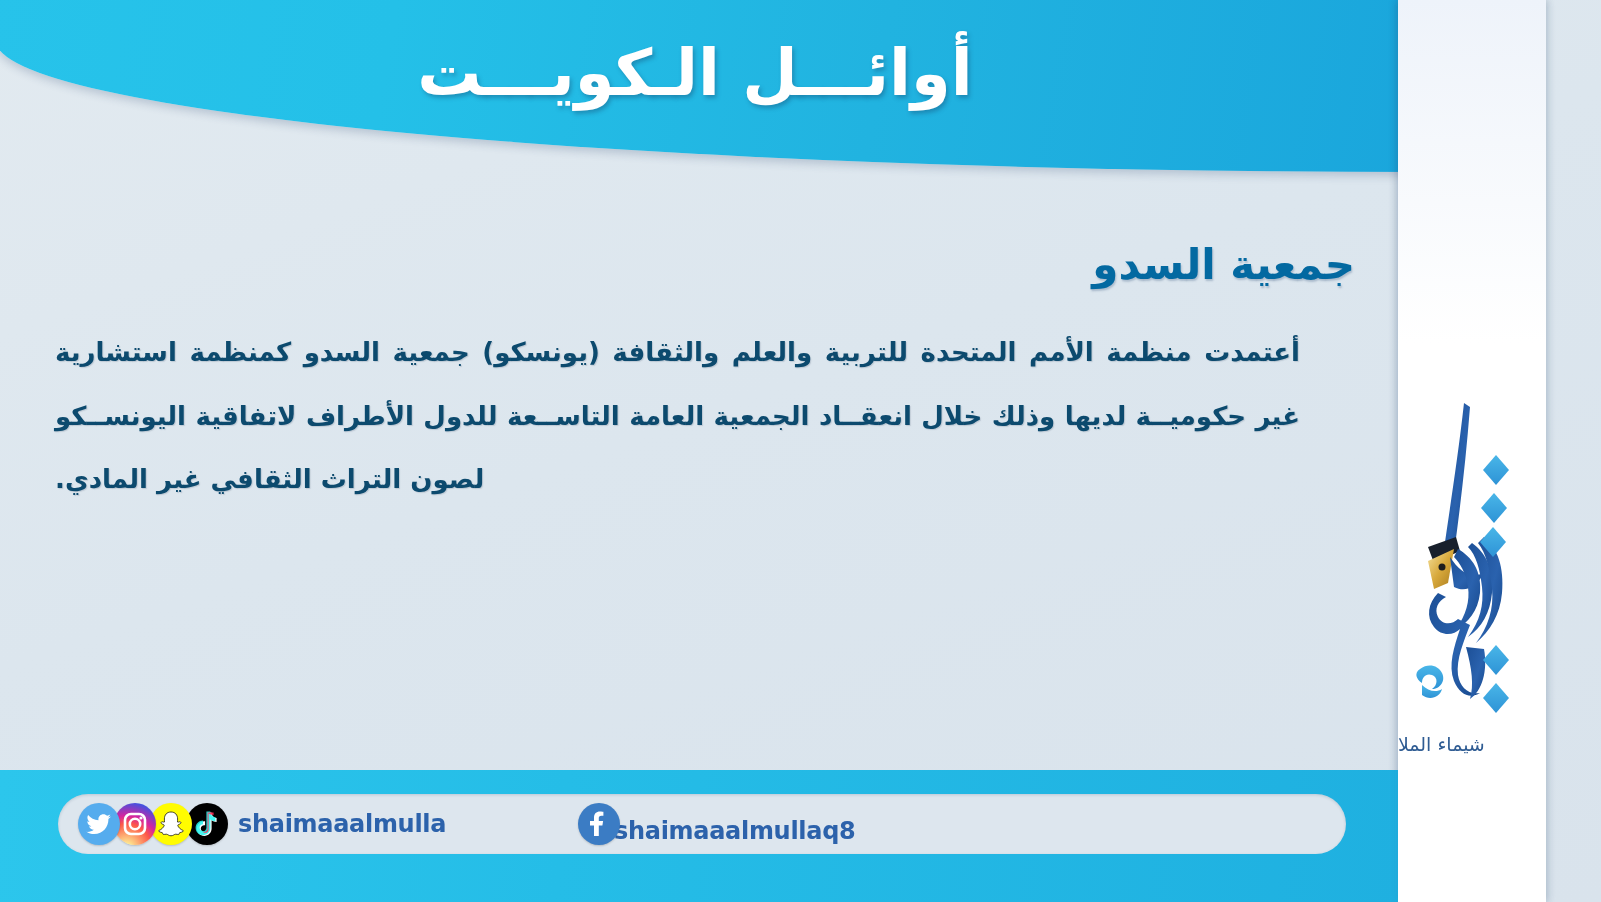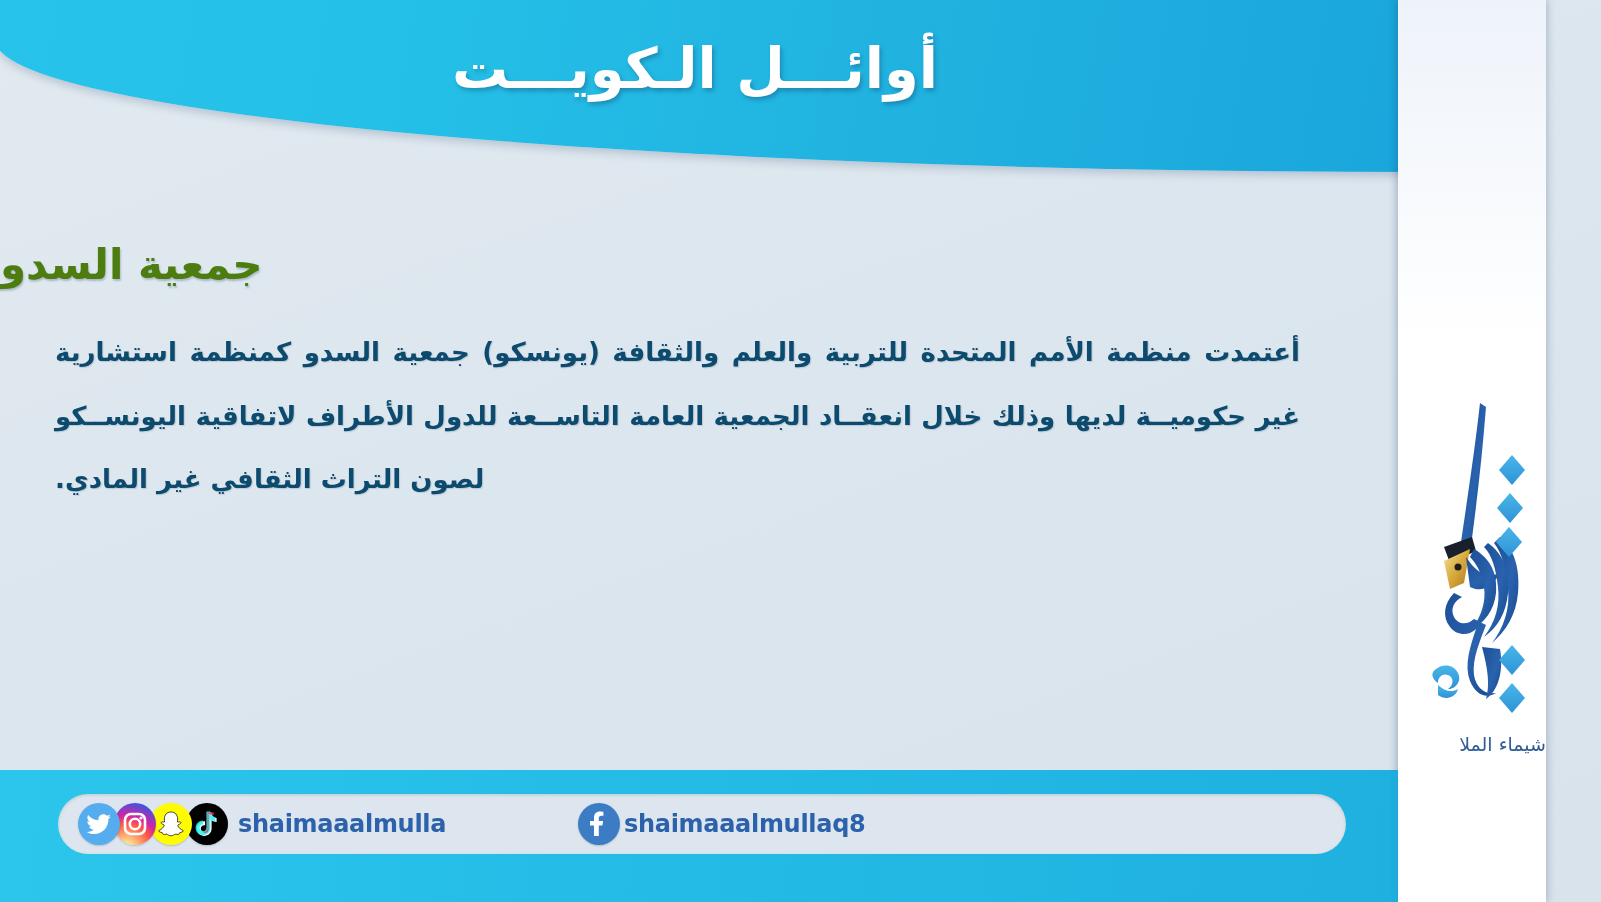--- a/index.html
+++ b/index.html
@@ -52,21 +52,21 @@
     height: 0;
   }
 
   .header-title {
     position: absolute;
     top: 38px;
     left: 0;
     width: 1390px;
     text-align: center;
     color: #ffffff;
-    font-size: 56px;
+    font-size: 64px;
     font-weight: bold;
     letter-spacing: 1px;
     text-shadow: 2px 3px 4px rgba(20,60,100,0.35);
     direction: rtl;
     z-index: 6;
     line-height: 1.1;
   }
 
   
   .right-strip {
@@ -84,21 +84,21 @@
   .logo-card {
     position: absolute;
     right: 55px;
     top: 0;
     width: 148px;
     height: 902px;
     background: linear-gradient(180deg, #eef3fa 0%, #ffffff 38%, #ffffff 100%);
     z-index: 7;
     display: flex;
     flex-direction: column;
-    align-items: flex-start;
+    align-items: flex-end;
     justify-content: center;
     box-shadow: 0 0 9px rgba(40,70,110,0.10);
   }
   .logo-inner {
     position: relative;
     width: 132px;
     height: 330px;
     margin-top: 250px;
   }
   .logo-caption {
@@ -114,24 +114,24 @@
   .content {
     position: absolute;
     left: 0;
     top: 200px;
     width: 1355px;
     z-index: 5;
     direction: rtl;
   }
 
   .main-heading {
-    text-align: left;
+    text-align: right;
     font-size: 42px;
     font-weight: bold;
-    color: #4d7c0f;
+    color: #0369a1;
     text-shadow: 1px 2px 2px rgba(110,135,165,0.45);
     padding: 40px 0 0 0;
     letter-spacing: 0.5px;
   }
 
   .body-copy {
     margin: 32px 55px 0 55px;
     font-size: 26px;
     font-weight: bold;
     color: #0c4a6e;
@@ -197,22 +197,21 @@
     letter-spacing: -0.3px;
     direction: ltr;
     font-family: "DejaVu Sans", "Liberation Sans", sans-serif;
   }
   .fb-group {
     position: absolute;
     left: 520px;
     top: 50%;
     transform: translateY(-50%);
     display: flex;
-    align-items: center;
-    gap: 10px;
+    align-items: flex-end;
     direction: ltr;
   }
   .web-group {
     position: absolute;
     left: 925px;
     top: 50%;
     transform: translateY(-50%);
     direction: ltr;
   }
   .web-text {

